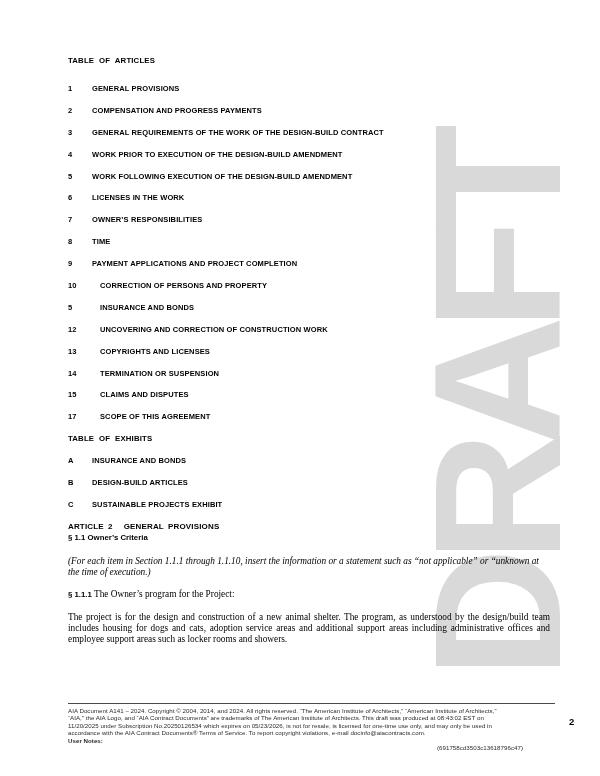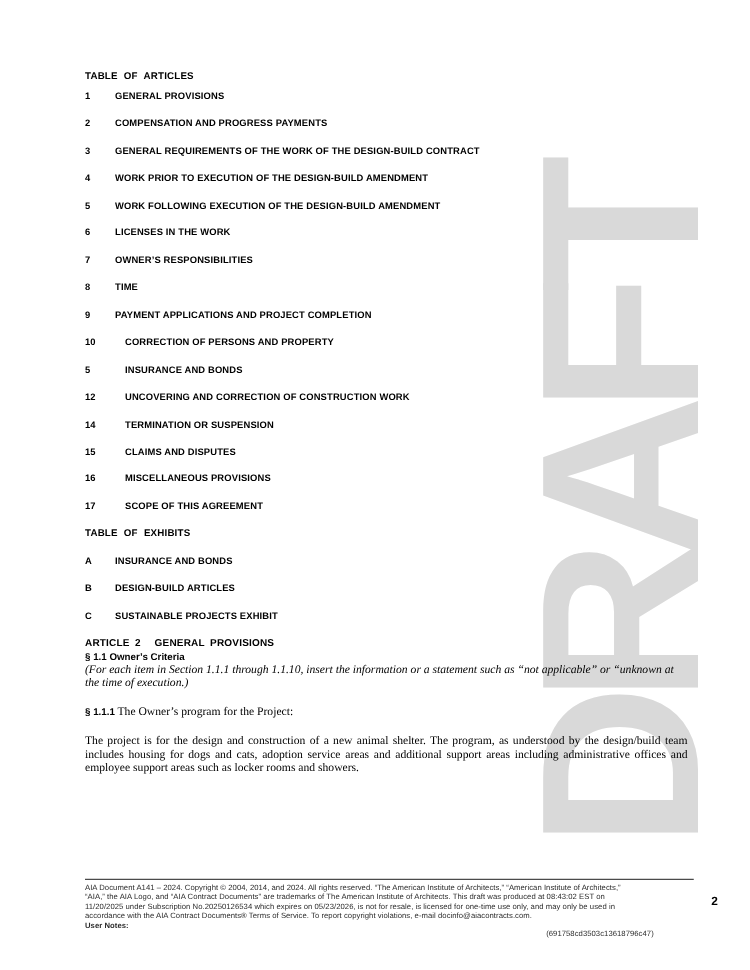--- a/index.html
+++ b/index.html
@@ -12,34 +12,34 @@
     transform:translate(-50%,-50%) rotate(-90deg);
     font-family:"Liberation Sans", sans-serif; font-weight:bold;
     font-size:180px; letter-spacing:-14px; color:#d9d9d9; white-space:nowrap;
     user-select:none;
   }
   .content { position:absolute; left:68px; top:57px; width:482px; z-index:1; }
   .toc-heading {
     font-weight:bold; font-size:7.8px; line-height:8px;
     word-spacing:2.6px; letter-spacing:0.15px; margin:0 0 13.9px 0;
   }
-  .toc-heading.first { margin-bottom:8px; }
+  .toc-heading.first { margin-bottom:20px; }
   .toc-row {
     display:flex; font-weight:bold; font-size:7.5px; line-height:8px;
     letter-spacing:0.12px; margin:0 0 13.9px 0;
   }
   .toc-num { min-width:24px; flex:none; }
   #toc-articles .toc-row:nth-child(n+10) .toc-num { min-width:32px; }
   .article-heading {
     font-weight:bold; font-size:8px; line-height:8px;
     word-spacing:2px; letter-spacing:0.15px; margin:0 0 3px 0;
   }
   .article-heading .hgap { display:inline-block; width:11px; }
   .sec-heading {
-    font-weight:bold; font-size:7.8px; line-height:8px; margin:0 0 1px 0;
+    font-weight:bold; font-size:7.8px; line-height:8px; margin:0 0 14px 0;
   }
   .body-text { font-family:"Liberation Serif", serif; font-size:9.3px; line-height:11.3px; }
   .body-text p { margin:0; }
   p.just { text-align:justify; }
   p.note { font-style:italic; }
   p.spaced { margin-top:11px !important; }
   .sec-label {
     font-family:"Liberation Sans", sans-serif; font-weight:bold;
     font-size:7.8px; font-style:normal;
   }
@@ -110,30 +110,30 @@
       </div>
     <div class="toc-row">
         <span class="toc-num">5</span>
         <span>INSURANCE AND BONDS</span>
       </div>
     <div class="toc-row">
         <span class="toc-num">12</span>
         <span>UNCOVERING AND CORRECTION OF CONSTRUCTION WORK</span>
       </div>
     <div class="toc-row">
+        <span class="toc-num">13</span>
+        <span>COPYRIGHTS AND LICENSES</span>
+      </div>
+    <div class="toc-row">
         <span class="toc-num">14</span>
         <span>TERMINATION OR SUSPENSION</span>
       </div>
     <div class="toc-row">
         <span class="toc-num">15</span>
         <span>CLAIMS AND DISPUTES</span>
-      </div>
-    <div class="toc-row">
-        <span class="toc-num">16</span>
-        <span>MISCELLANEOUS PROVISIONS</span>
       </div>
     <div class="toc-row">
         <span class="toc-num">17</span>
         <span>SCOPE OF THIS AGREEMENT</span>
       </div>
   </div>
 
   <div class="toc-heading">TABLE OF EXHIBITS</div>
 
   <div id="toc-exhibits">

